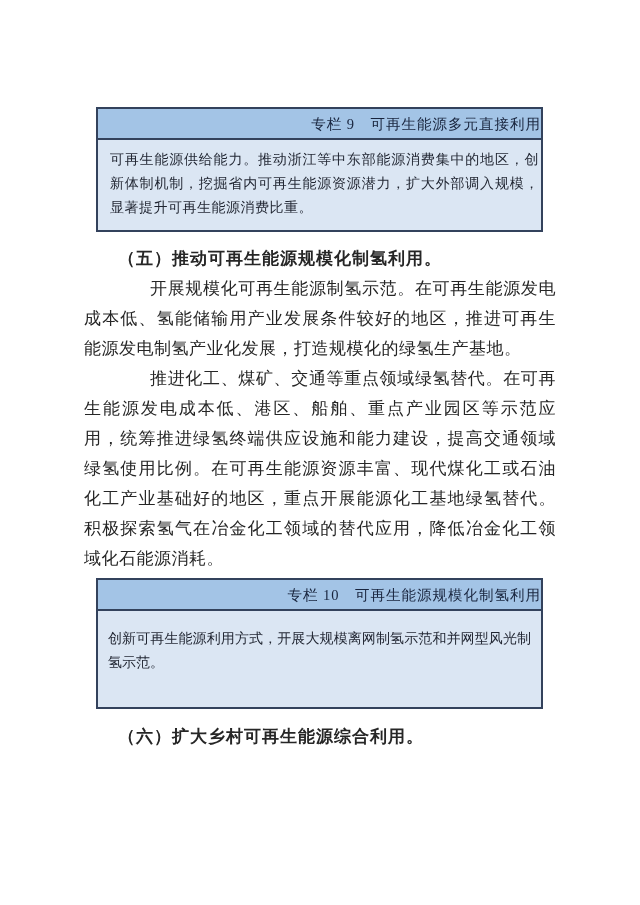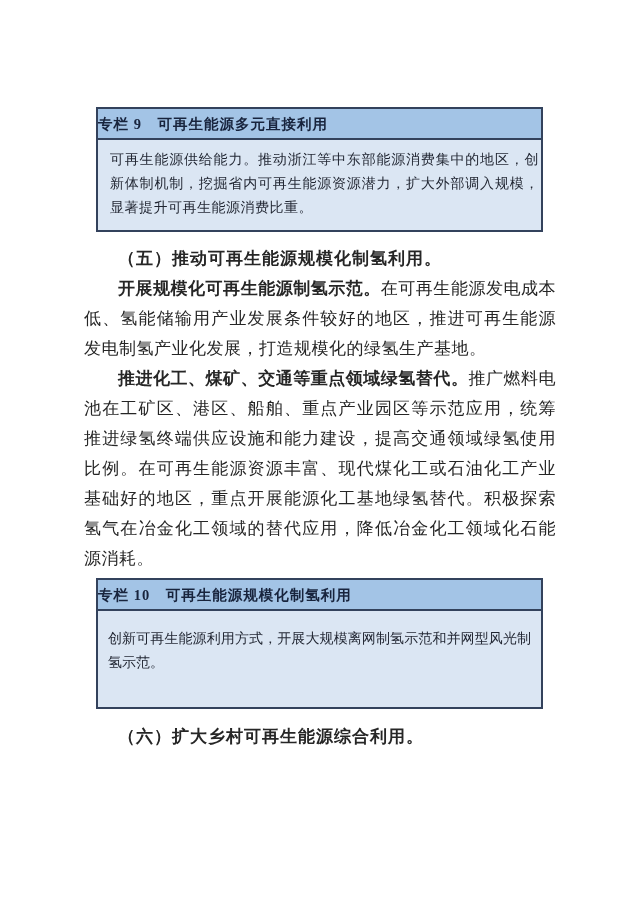--- a/index.html
+++ b/index.html
@@ -28,22 +28,22 @@
     box-sizing: border-box;
     width: 447px;
     margin-left: 12px;          
     border: 2px solid var(--box-border, #33425c);
     background: var(--box-body-bg, #dbe6f3);
   }
   .callout-header {
     box-sizing: border-box;
     background: var(--box-header-bg, #a3c4e6);
     border-bottom: 2px solid var(--box-border, #33425c);
-    text-align: left;
-    font-weight: 700;
+    text-align: right;
+    font-weight: 400;
     font-size: 14.5px;
     line-height: 31px;
     height: 31px;
     color: #18243d;
     letter-spacing: 1px;
     overflow: hidden;
   }
   .callout-body {
     padding: 8px 2px 10px 12px;
     font-size: 14px;
@@ -67,21 +67,22 @@
   }
   .para {
     margin: 0;
     font-size: 17px;
     line-height: 30px;
     text-align: justify;
     text-indent: 2em;
     letter-spacing: 0.5px;
   }
   .para .lead {
-    font-weight: 700;
+    font-weight: 400;
+    margin-left: 32px;
   }
   .gap-top-sm { margin-top: 4px; }
   .gap-top-md { margin-top: 13px; }
   
   .page-number {
     position: absolute;
     left: 0;
     width: 100%;
     top: 808px;
     text-align: center;
@@ -97,21 +98,21 @@
 
     <div class="callout">
       <div class="callout-header">专栏 9　可再生能源多元直接利用</div>
       <div class="callout-body">可再生能源供给能力。推动浙江等中东部能源消费集中的地区，创新体制机制，挖掘省内可再生能源资源潜力，扩大外部调入规模，显著提升可再生能源消费比重。</div>
     </div>
 
     <p class="heading">（五）推动可再生能源规模化制氢利用。</p>
 
     <p class="para"><span class="lead">开展规模化可再生能源制氢示范。</span><span>在可再生能源发电成本低、氢能储输用产业发展条件较好的地区，推进可再生能源发电制氢产业化发展，打造规模化的绿氢生产基地。</span></p>
 
-    <p class="para"><span class="lead">推进化工、煤矿、交通等重点领域绿氢替代。</span><span>推广燃料电池在工矿区、港区、船舶、重点产业园区等示范应用，统筹推进绿氢终端供应设施和能力建设，提高交通领域绿氢使用比例。在可再生能源资源丰富、现代煤化工或石油化工产业基础好的地区，重点开展能源化工基地绿氢替代。积极探索氢气在冶金化工领域的替代应用，降低冶金化工领域化石能源消耗。</span></p>
+    <p class="para"><span class="lead">推进化工、煤矿、交通等重点领域绿氢替代。</span><span>在可再生能源发电成本低、港区、船舶、重点产业园区等示范应用，统筹推进绿氢终端供应设施和能力建设，提高交通领域绿氢使用比例。在可再生能源资源丰富、现代煤化工或石油化工产业基础好的地区，重点开展能源化工基地绿氢替代。积极探索氢气在冶金化工领域的替代应用，降低冶金化工领域化石能源消耗。</span></p>
 
     <div class="callout gap-top-sm">
       <div class="callout-header">专栏 10　可再生能源规模化制氢利用</div>
       <div class="callout-body single">创新可再生能源利用方式，开展大规模离网制氢示范和并网型风光制氢示范。</div>
     </div>
 
     <p class="heading gap-top-md">（六）扩大乡村可再生能源综合利用。</p>
 
 
   </div>

